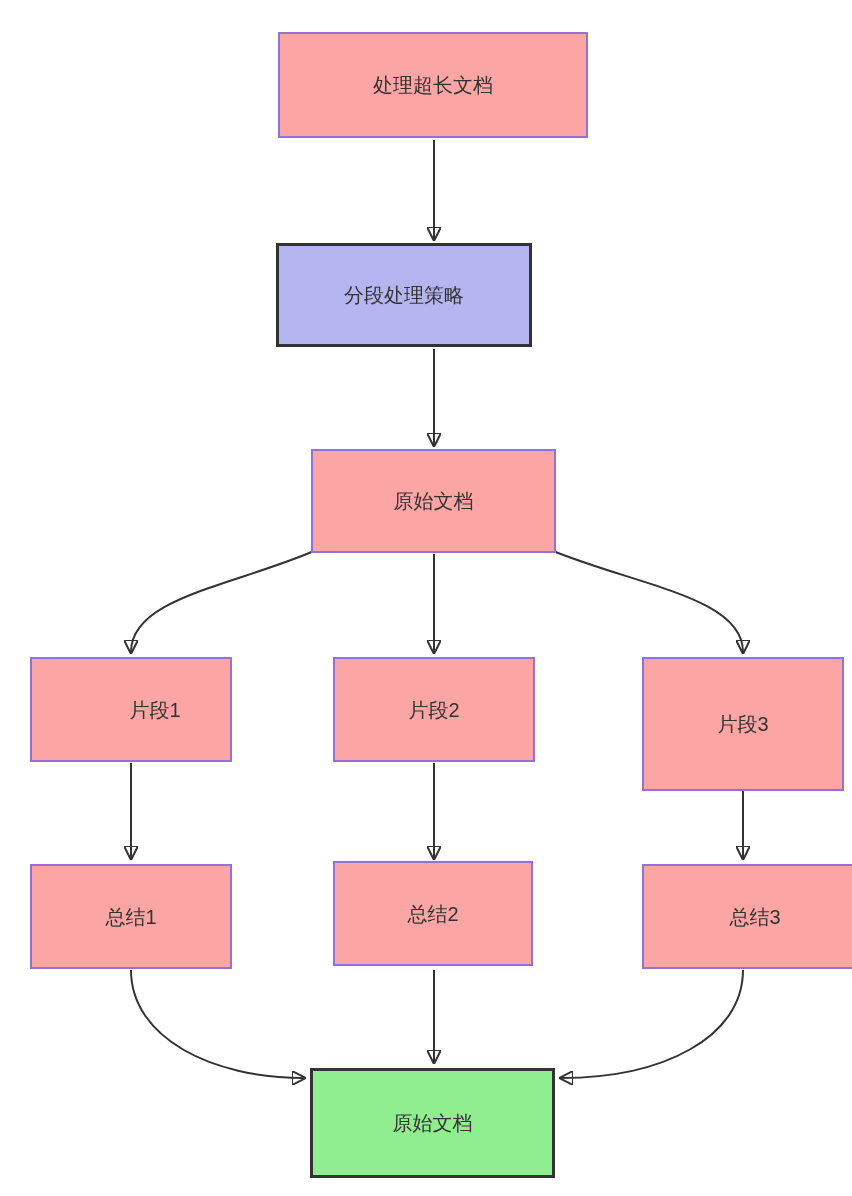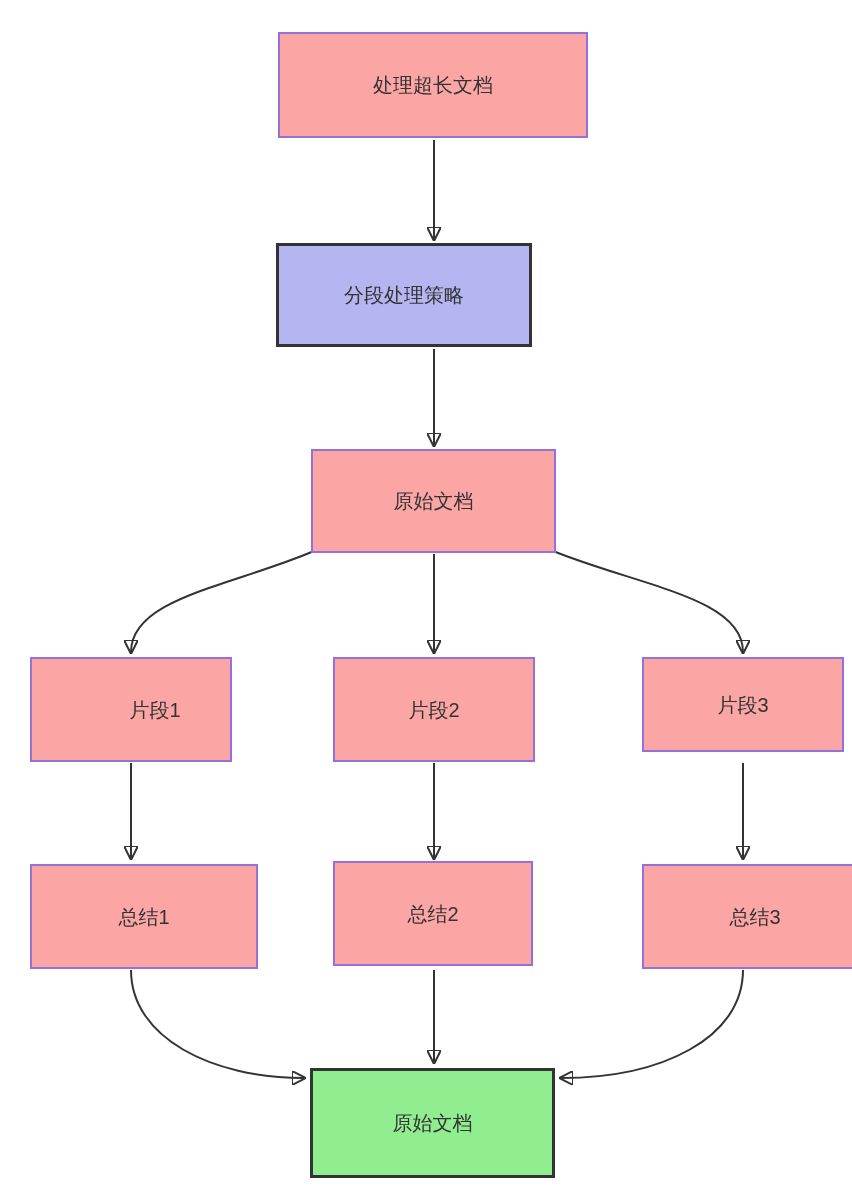--- a/index.html
+++ b/index.html
@@ -98,25 +98,25 @@
   </div>
 
   <div class="node" style="left:30px; top:657px; width:202px; height:105px;padding-left:48px;">
     <span>片段1</span>
   </div>
 
   <div class="node" style="left:333px; top:657px; width:202px; height:105px;">
     <span>片段2</span>
   </div>
 
-  <div class="node" style="left:642px; top:657px; width:202px; height:95px;">
+  <div class="node" style="left:642px; top:657px; width:202px; height:134px;">
     <span>片段3</span>
   </div>
 
-  <div class="node" style="left:30px; top:864px; width:228px; height:105px;">
+  <div class="node" style="left:30px; top:864px; width:202px; height:105px;">
     <span>总结1</span>
   </div>
 
   <div class="node" style="left:333px; top:861px; width:200px; height:105px;">
     <span>总结2</span>
   </div>
 
   <div class="node" style="left:642px; top:864px; width:226px; height:105px;">
     <span>总结3</span>
   </div>

